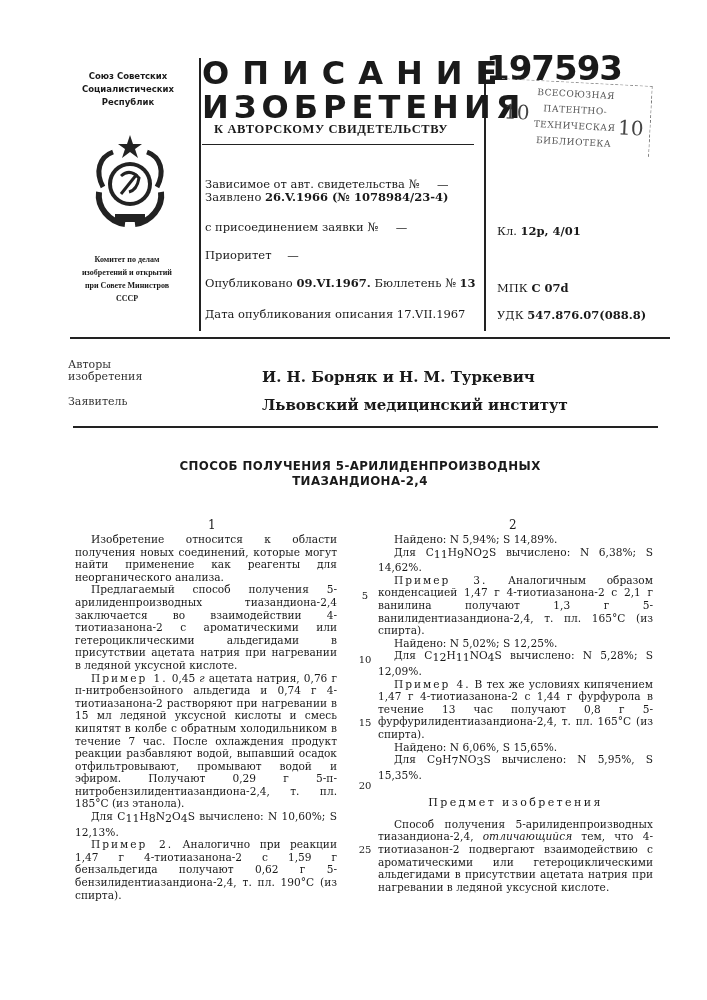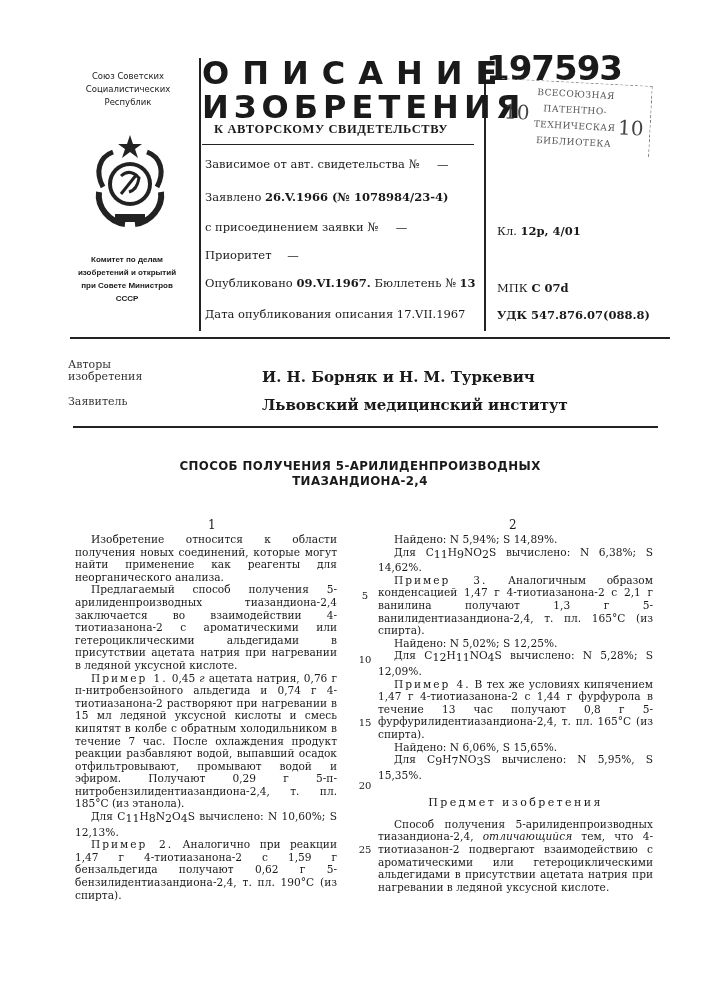--- a/index.html
+++ b/index.html
@@ -2,24 +2,24 @@
 <html><head>
 <meta charset="utf-8">
 <style>
   html, body { margin: 0; padding: 0; background: #ffffff; }
   body { width: 707px; height: 1000px; position: relative; overflow: hidden;
          font-family: "DejaVu Serif", "Liberation Serif", serif; color: #1a1a1a; }
   .abs { position: absolute; }
 
   
   .union { left: 68px; top: 70px; width: 120px; text-align: center;
-           font-family: "DejaVu Sans", sans-serif; font-weight: normal; font-size: 8.5px; line-height: 13px; }
+           font-family: "DejaVu Sans", sans-serif; font-weight: bold; font-size: 8.5px; line-height: 13px; }
   .emblem { left: 85px; top: 132px; width: 90px; height: 100px; }
   .committee { left: 62px; top: 253px; width: 130px; text-align: center;
-           font-family: Liberation Sans, sans-serif; font-weight: bold; font-size: 8px; line-height: 13px; }
+           font-family: Liberation Serif, serif; font-weight: bold; font-size: 8px; line-height: 13px; }
 
   
   .vrule { width: 1.6px; background: #222; }
 
   
   .big { left: 202px; width: 270px; font-family: "DejaVu Sans", sans-serif; font-weight: bold;
          font-size: 32px; line-height: 34px; letter-spacing: 0; white-space: nowrap; }
   .big1 { top: 56px; letter-spacing: 13px; }
   .big2 { top: 90px; letter-spacing: 5px; }
   .subtitle { left: 214px; top: 122px; width: 262px; font-family: Liberation Serif, serif; font-weight: bold;
@@ -88,21 +88,21 @@
 </div>
 
 <div class="abs vrule" style="left:199px; top:58px; height:273px;"></div>
 <div class="abs vrule" style="left:484px; top:62px; height:269px;"></div>
 
 <div class="abs big big1">ОПИСАНИЕ</div>
 <div class="abs big big2">ИЗОБРЕТЕНИЯ</div>
 <div class="abs subtitle">К АВТОРСКОМУ СВИДЕТЕЛЬСТВУ</div>
 <div class="abs subrule"></div>
 
-<div class="abs meta" style="top:157px;">
+<div class="abs meta" style="top:177px;">
   <span>Зависимое от авт. свидетельства №</span>
   <span style="margin-left:14px;">—</span>
 </div>
 <div class="abs meta" style="top:190px;">
   <span>Заявлено</span>
   <b>26.V.1966 (№ 1078984/23-4)</b>
 </div>
 <div class="abs meta" style="top:220px;">
   <span>с присоединением заявки №</span>
   <span style="margin-left:14px;">—</span>
@@ -133,21 +133,21 @@
 </div>
 
 <div class="abs cls" style="top:192px;">
   <span>Кл.</span>
   <b>12р, 4/01</b>
 </div>
 <div class="abs cls" style="top:249px;">
   <span>МПК</span>
   <b>С 07d</b>
 </div>
-<div class="abs cls" style="top:276px;font-weight:bold;">
+<div class="abs cls" style="top:276px;">
   <span>УДК</span>
   <b>547.876.07(088.8)</b>
 </div>
 
 <div class="abs hrule" style="left:70px; top:337px; width:600px; height:1.5px;"></div>
 
 <div class="abs lbl" style="top:359px;">
   <div>Авторы</div>
   <div>изобретения</div>
 </div>

